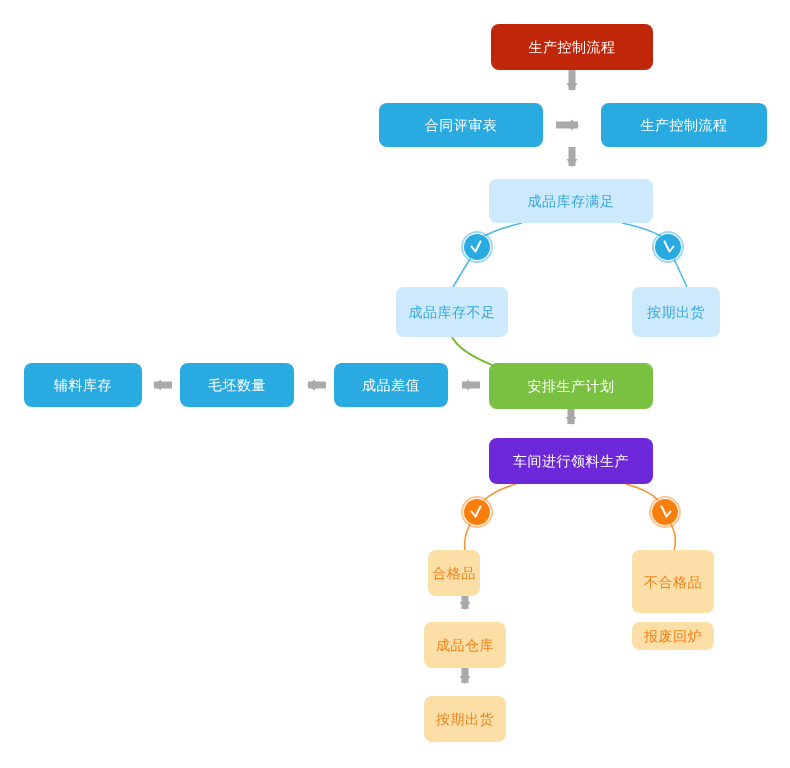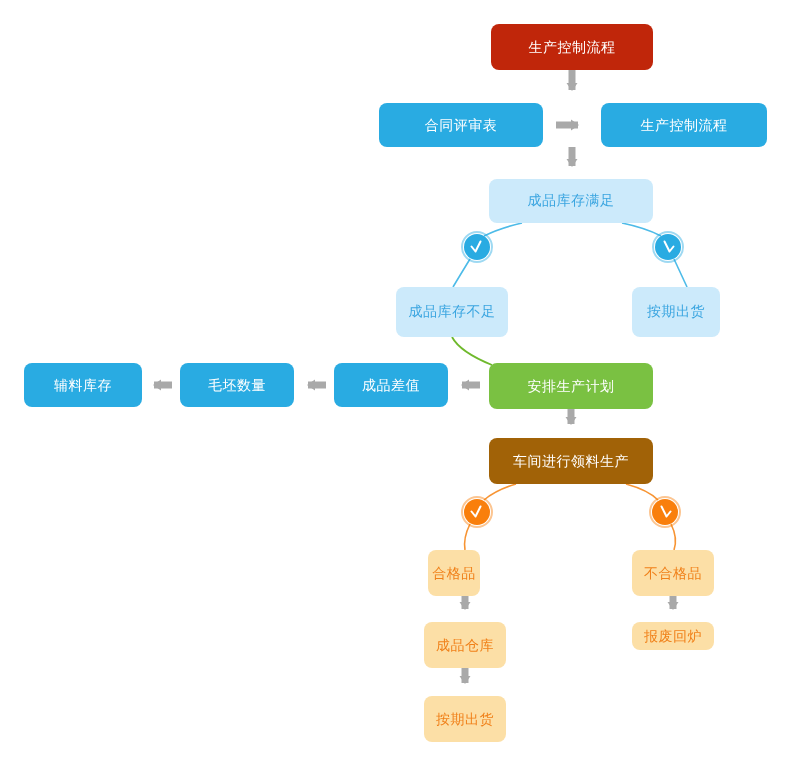--- a/index.html
+++ b/index.html
@@ -37,24 +37,24 @@
     border-radius: 8px;
     font-size: 14px;
     line-height: 1;
     letter-spacing: 0.5px;
     white-space: nowrap;
     text-align: center;
     user-select: none;
   }
   .node.red      { background: #c0260a; color: #ffffff; }
   .node.blue     { background: #29abe2; color: #ffffff; }
-  .node.lightblue{ background: #cceafb; color: #3aa5e0; font-family: Liberation Mono, monospace; }
+  .node.lightblue{ background: #cceafb; color: #3aa5e0; }
   .node.green    { background: #7ac járó; }
   .node.green    { background: #7ac142; color: #ffffff; }
-  .node.orange   { background: #a16207; color: #ffffff; text-align: center; }
+  .node.orange   { background: #6d28d9; color: #ffffff; text-align: center; }
   .node.lightorange { background: #fcdfa6; color: #f08019; }
 
   .decision {
     position: absolute;
     width: 26px;
     height: 26px;
     border-radius: 50%;
     box-sizing: border-box;
     display: flex;
     align-items: center;
@@ -168,21 +168,21 @@
       <div class="node blue" style="left: 601px; top: 103px; width: 166px; height: 44px;">生产控制流程</div>
       <div class="node lightblue" style="left: 489px; top: 179px; width: 164px; height: 44px;">成品库存满足</div>
       <div class="node lightblue" style="left: 396px; top: 287px; width: 112px; height: 50px;">成品库存不足</div>
       <div class="node lightblue" style="left: 632px; top: 287px; width: 88px; height: 50px;">按期出货</div>
       <div class="node green" style="left: 489px; top: 363px; width: 164px; height: 46px;">安排生产计划</div>
       <div class="node blue" style="left: 334px; top: 363px; width: 114px; height: 44px;">成品差值</div>
       <div class="node blue" style="left: 180px; top: 363px; width: 114px; height: 44px;">毛坯数量</div>
       <div class="node blue" style="left: 24px; top: 363px; width: 118px; height: 44px;">辅料库存</div>
       <div class="node orange" style="left: 489px; top: 438px; width: 164px; height: 46px;">车间进行领料生产</div>
       <div class="node lightorange" style="left: 428px; top: 550px; width: 52px; height: 46px;">合格品</div>
-      <div class="node lightorange" style="left: 632px; top: 550px; width: 82px; height: 46px;">不合格品</div>
+      <div class="node lightorange" style="left: 632px; top: 550px; width: 82px; height: 63px;">不合格品</div>
       <div class="node lightorange" style="left: 424px; top: 622px; width: 82px; height: 46px;">成品仓库</div>
       <div class="node lightorange" style="left: 632px; top: 622px; width: 82px; height: 28px;">报废回炉</div>
       <div class="node lightorange" style="left: 424px; top: 696px; width: 82px; height: 46px;">按期出货</div>
     </div>
   <div id="decision-layer">
       <div class="decision" style="left: 464px; top: 234px;">
         <div class="ring"></div>
         <div class="disc"></div>
         <svg width="26" height="26" viewBox="0 0 26 26">
           <path d="M16.5 7.5 L11.5 17.5 L7.5 12.5" stroke="#ffffff" stroke-width="2" fill="none" stroke-linecap="round" stroke-linejoin="round"></path>

